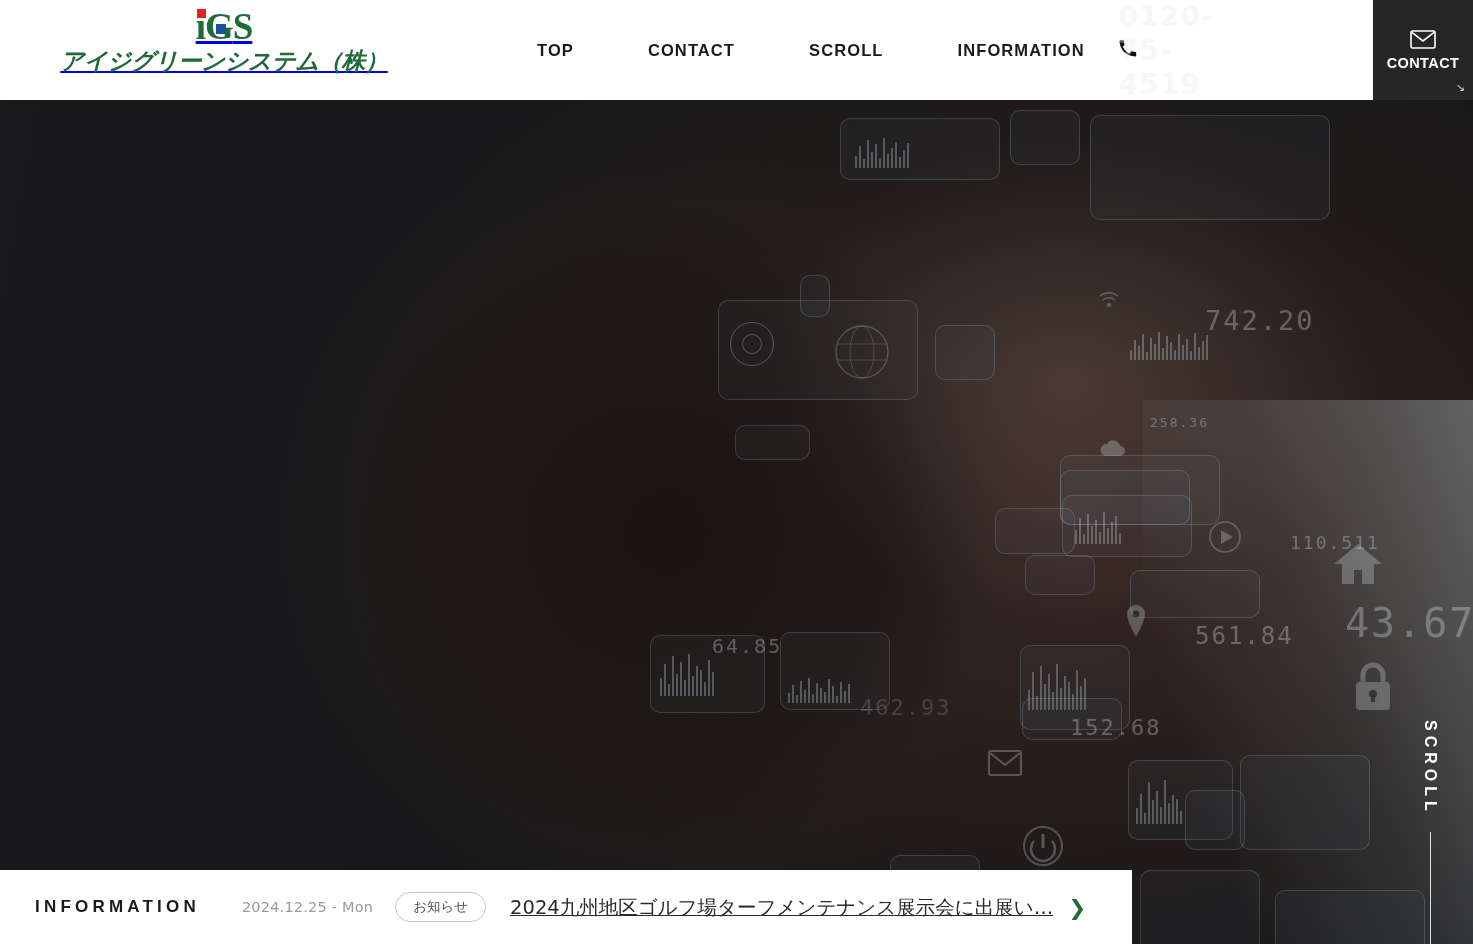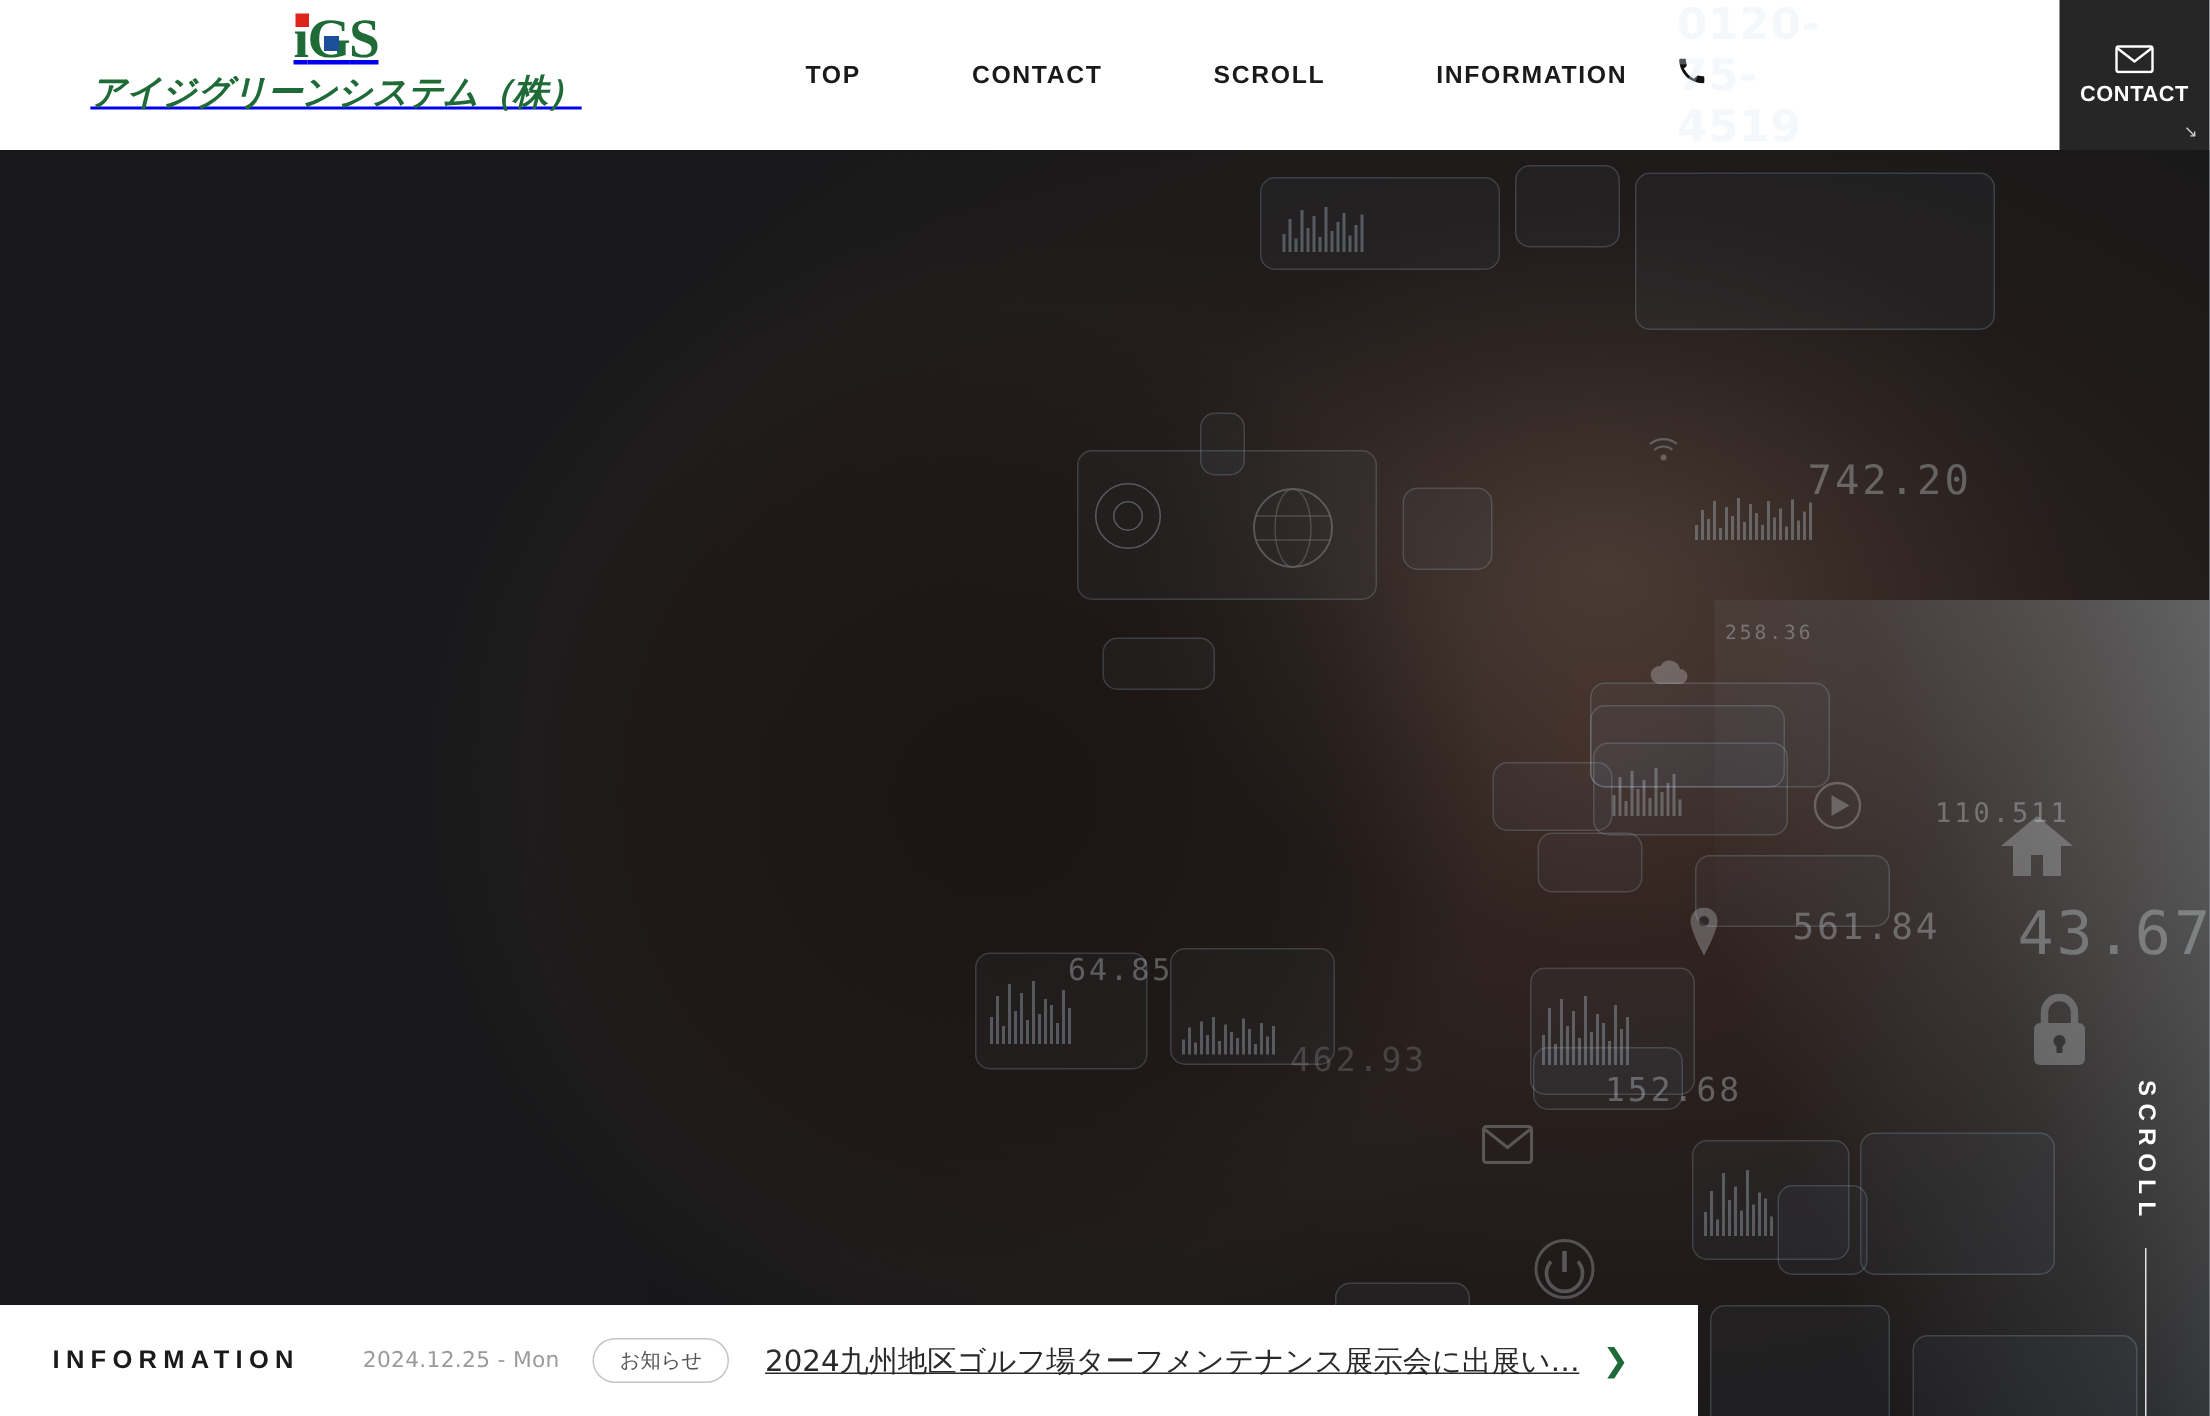--- a/index.html
+++ b/index.html
@@ -330,21 +330,21 @@
         <div class="num" style="left:1290px;top:432px;font-size:18px;">110.511</div>
         <div class="ico" style="left:1330px;top:440px;width:56px;height:48px;">
           <svg viewBox="0 0 56 48" width="56" height="48">
               <path d="M28 4 4 24h8v20h12V30h8v14h12V24h8z"></path>
             </svg>
         </div>
         <div class="num" style="left:1345px;top:500px;font-size:40px;">43.67</div>
 
         <div class="panel" style="left:1025px;top:455px;width:70px;height:40px;"></div>
         <div class="panel" style="left:1130px;top:470px;width:130px;height:48px;"></div>
-        <div class="num" style="left:1195px;top:504px;font-size:24px;">561.84</div>
+        <div class="num" style="left:1195px;top:522px;font-size:24px;">561.84</div>
         <div class="ico" style="left:1125px;top:505px;width:22px;height:32px;">
           <svg viewBox="0 0 22 32" width="22" height="32">
               <path d="M11 0a9 9 0 0 0-9 9c0 7 9 23 9 23s9-16 9-23a9 9 0 0 0-9-9z"></path>
               <circle cx="11" cy="9" r="3.4" fill="rgba(40,46,52,1)"></circle>
             </svg>
         </div>
         <div class="ico" style="left:1350px;top:558px;width:46px;height:56px;">
           <svg viewBox="0 0 46 56" width="46" height="56">
               <path d="M13 24v-7a10 10 0 0 1 20 0v7" fill="none" stroke="rgba(228,235,242,0.9)" stroke-width="5"></path>
               <rect x="6" y="24" width="34" height="28" rx="4"></rect>

